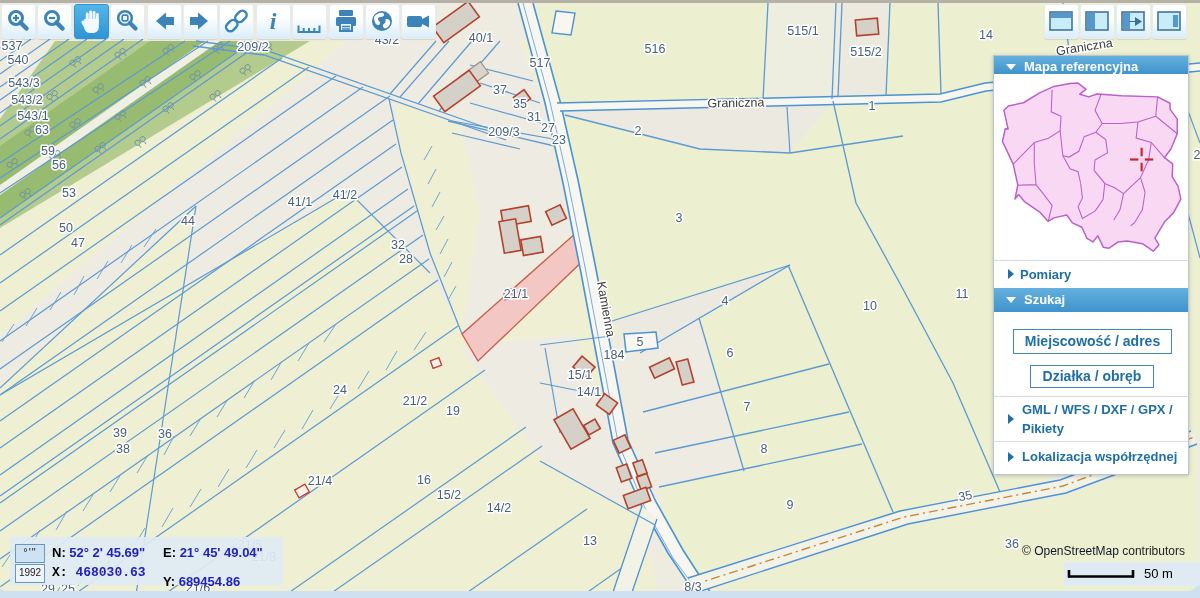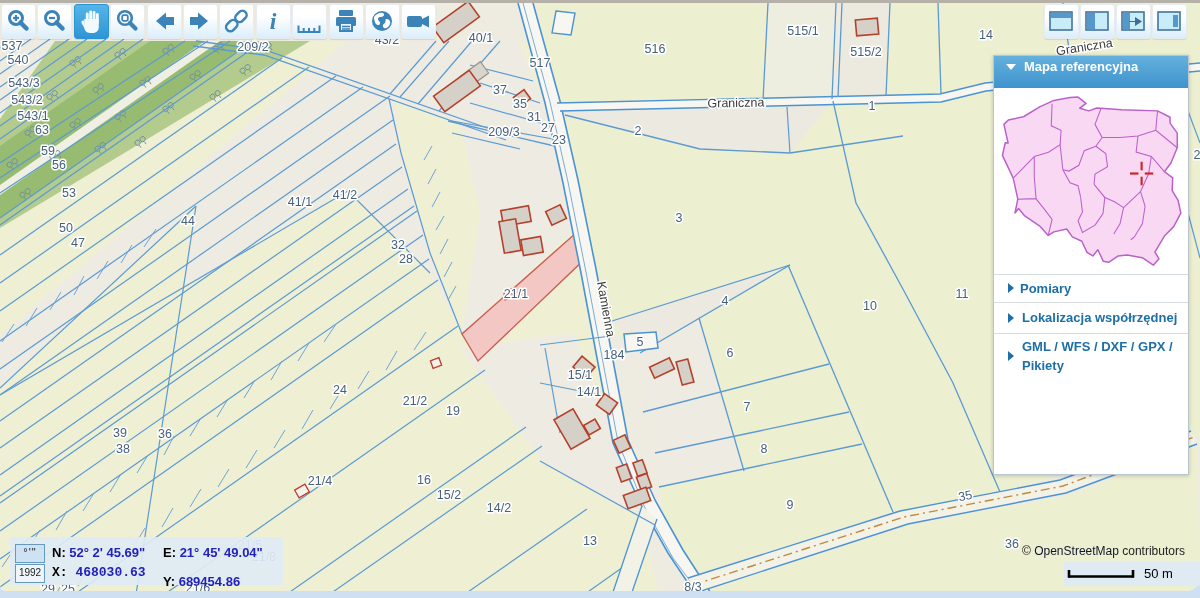--- a/index.html
+++ b/index.html
@@ -576,21 +576,21 @@
 
 <div style="position:absolute;left:1152px;top:4px;width:33px;height:33px;background:linear-gradient(180deg,#ffffff 35%,#daeefb);border:1px solid #e6ecf0;border-radius:3px;box-shadow:0 1px 1px rgba(0,0,0,.10);">
       <svg width="32" height="32" viewBox="0 0 32 32" style="position:absolute;left:0px;top:0px">
         <rect x="5" y="7" width="22" height="18" fill="#c9ecf9" stroke="#44739b" stroke-width="1.6"></rect>
         <rect x="20" y="10" width="5" height="12" fill="#5599cc"></rect>
       </svg>
     </div>
 
 <div style="position:absolute;left:993px;top:55px;width:196px;height:420px;background:#ffffff;border:1px solid #b9c6cf;box-sizing:border-box;box-shadow:0 1px 4px rgba(0,0,0,.2);">
 
-<div style="background:linear-gradient(180deg,#64b0de,#3f93cc);color:#fff;font-weight:bold;font-size:13px;height:32px;line-height:22px;position:relative;"><span style="position:absolute;left:12px;top:8px;width:0;height:0;border-left:5px solid transparent;border-right:5px solid transparent;border-top:6px solid #fff;"></span><span style="margin-left:30px;">Mapa referencyjna</span></div>
+<div style="background:linear-gradient(180deg,#64b0de,#3f93cc);color:#fff;font-weight:bold;font-size:13px;height:18px;line-height:22px;position:relative;"><span style="position:absolute;left:12px;top:8px;width:0;height:0;border-left:5px solid transparent;border-right:5px solid transparent;border-top:6px solid #fff;"></span><span style="margin-left:30px;">Mapa referencyjna</span></div>
 
 <div style="position:relative;height:186px;"><svg width="194" height="186" viewBox="4 2 184 174" preserveAspectRatio="none">
 <path d="M 13.4 36.0 L 17.6 31.9 L 32.0 28.9 L 47.3 19.6 L 60.8 13.6 L 76.1 10.8 L 83.7 10.5 L 91.3 16.3 L 85.4 20.9 L 93.9 23.4 L 101.5 20.7 L 105.6 20.9 L 125.2 22.3 L 159.1 23.4 L 171.0 29.4 L 171.0 34.9 L 177.8 44.2 L 177.8 57.9 L 171.8 72.1 L 165.6 80.3 L 173.5 86.0 L 173.0 98.1 L 178.6 107.1 L 181.2 119.1 L 174.4 131.7 L 165.9 140.2 L 156.6 155.5 L 160.5 161.8 L 155.1 167.8 L 144.7 160.7 L 130.3 158.2 L 121.8 159.1 L 112.8 165.1 L 107.6 164.0 L 102.5 153.3 L 97.8 159.1 L 92.2 155.8 L 87.3 145.4 L 78.3 141.3 L 73.0 133.9 L 60.8 136.6 L 55.4 139.9 L 47.4 131.2 L 32.8 121.3 L 27.3 114.8 L 23.9 118.9 L 26.6 106.0 L 22.2 86.3 L 12.0 65.0 L 14.7 53.2 L 17.4 53.5 L 13.4 36.0 Z" fill="#f9d8f4" stroke="#bb60ca" stroke-width="1.4" stroke-linejoin="round"></path>
 <g fill="none" stroke="#bb60ca" stroke-width="1">
 <path d="M 59.1 16.8 L 58.3 37.4 L 67.6 41.5 L 66.7 55.1 L 55.7 62.0 L 42.2 66.1"></path>
 <path d="M 105.6 20.9 L 99.8 36.0 L 106.6 48.3 L 100.6 56.5"></path>
 <path d="M 159.1 23.4 L 157.4 41.5 L 177.8 57.9"></path>
 <path d="M 100.6 56.5 L 89.6 60.6 L 84.5 74.3 L 75.2 79.7 L 69.3 78.4"></path>
 <path d="M 157.4 41.5 L 140.5 46.9 L 123.5 48.3 L 106.6 48.3"></path>
 <path d="M 140.5 46.9 L 138.8 62.0 L 153.2 66.1 L 165.6 80.3"></path>
@@ -611,28 +611,33 @@
 <g stroke="#cc2222" stroke-width="2">
             <line x1="133" y1="82" x2="141" y2="82"></line>
             <line x1="147" y1="82" x2="155" y2="82"></line>
             <line x1="144" y1="71" x2="144" y2="79"></line>
             <line x1="144" y1="85" x2="144" y2="93"></line>
           </g>
 </svg></div>
 
 <div style="color:#1d6fa5;font-weight:bold;font-size:13px;height:27px;line-height:27px;border-top:1px solid #d8dde2;position:relative;"><span style="position:absolute;left:14px;top:8px;width:0;height:0;border-top:5px solid transparent;border-bottom:5px solid transparent;border-left:6px solid #1d6fa5;"></span><span style="margin-left:26px;">Pomiary</span></div>
 
-
-
-<div style="color:#1d6fa5;font-weight:bold;font-size:13px;height:30px;line-height:30px;border-top:1px solid #d8dde2;position:relative;"><span style="position:absolute;left:14px;top:10px;width:0;height:0;border-top:5px solid transparent;border-bottom:5px solid transparent;border-left:6px solid #1d6fa5;"></span><span style="margin-left:28px;">Lokalizacja współrzędnej</span></div>
+<div style="background:linear-gradient(180deg,#64b0de,#3f93cc);color:#fff;font-weight:bold;font-size:13px;height:24px;line-height:24px;position:relative;"><span style="position:absolute;left:12px;top:9px;width:0;height:0;border-left:5px solid transparent;border-right:5px solid transparent;border-top:6px solid #fff;"></span><span style="margin-left:30px;">Szukaj</span></div>
+
+<div style="height:84px;position:relative;">
+        <div style="position:absolute;left:19px;top:17px;width:157px;height:23px;border:1px solid #4488bb;color:#1d6fa5;font-weight:bold;font-size:14px;text-align:center;line-height:23px;">Miejscowość / adres</div>
+        <div style="position:absolute;left:36px;top:53px;width:122px;height:21px;border:1px solid #4488bb;color:#1d6fa5;font-weight:bold;font-size:14px;text-align:center;line-height:21px;">Działka / obręb</div>
+      </div>
 
 <div style="color:#1d6fa5;font-weight:bold;font-size:13px;height:44px;border-top:1px solid #d8dde2;position:relative;line-height:19px;">
         <span style="position:absolute;left:14px;top:17px;width:0;height:0;border-top:5px solid transparent;border-bottom:5px solid transparent;border-left:6px solid #1d6fa5;"></span>
         <div style="margin-left:28px;padding-top:3px;">GML / WFS / DXF / GPX /<br>Pikiety</div>
       </div>
+
+<div style="color:#1d6fa5;font-weight:bold;font-size:13px;height:30px;line-height:30px;border-top:1px solid #d8dde2;position:relative;"><span style="position:absolute;left:14px;top:10px;width:0;height:0;border-top:5px solid transparent;border-bottom:5px solid transparent;border-left:6px solid #1d6fa5;"></span><span style="margin-left:28px;">Lokalizacja współrzędnej</span></div>
 </div>
 
 <div style="position:absolute;left:10px;top:537px;width:273px;height:48px;background:rgba(223,234,244,.92);border-radius:2px;font-size:13px;">
       <div style="position:absolute;left:5px;top:7px;width:28px;height:17px;background:#cde2f2;border:1px solid #6699bb;color:#222;font-size:11px;letter-spacing:1px;text-align:center;line-height:15px;">°'"</div>
       <div style="position:absolute;left:42px;top:8px;color:#000;font-weight:bold;">N: <span style="color:#2222bb;">52° 2' 45.69"</span></div>
       <div style="position:absolute;left:153px;top:8px;color:#000;font-weight:bold;">E: <span style="color:#2222bb;">21° 45' 49.04"</span></div>
       <div style="position:absolute;left:5px;top:27px;width:28px;height:17px;background:#eef4f9;border:1px solid #6699bb;color:#222;font-size:10px;text-align:center;line-height:16px;">1992</div>
       <div style="position:absolute;left:42px;top:28px;color:#000;font-weight:bold;font-family:Liberation Mono, monospace;">X: <span style="color:#2222bb;">468030.63</span></div>
       <div style="position:absolute;left:153px;top:28px;color:#000;font-weight:bold;margin-top:9px;">Y: <span style="color:#2222bb;">689454.86</span></div>
     </div>

